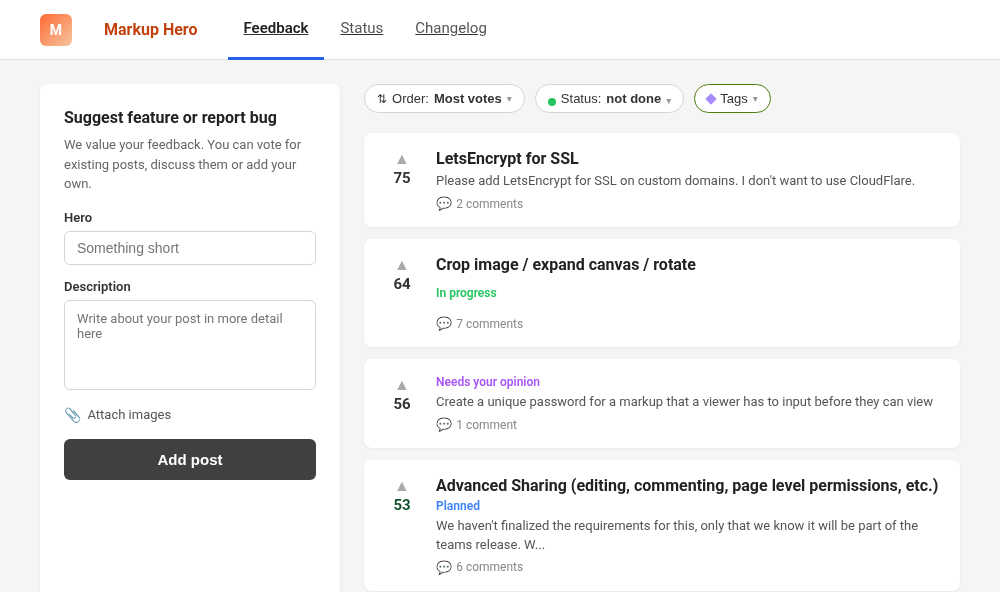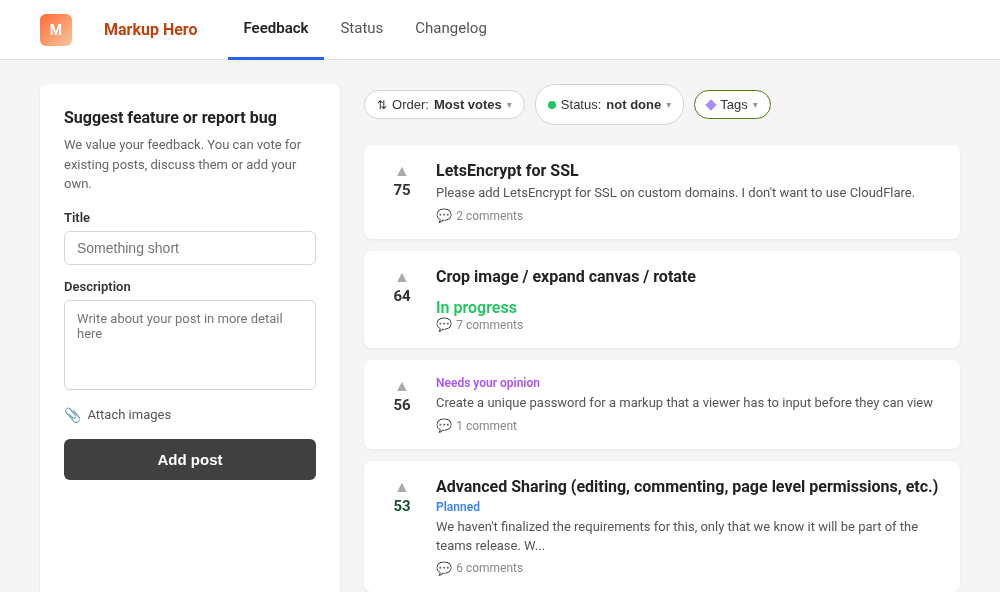--- a/index.html
+++ b/index.html
@@ -7,34 +7,34 @@
     nav { display: flex; align-items: center; gap: 0; }
   </style>
 </head>
 <body>
 
 <header style="background:#fff; border-bottom:1px solid #e0e0e0; display:flex; align-items:center; padding:0 40px; height:60px;">
   <div style="display:flex; align-items:center; gap:8px; margin-right:30px; cursor:pointer;">
     <div style="width:32px; height:32px; border-radius:6px; background:linear-gradient(135deg,#ff6b35,#f7c59f); display:flex; align-items:center; justify-content:center; color:white; font-weight:bold; font-size:14px;">M</div>
     <span style="font-weight:700; font-size:16px; color:#c2410c;margin-left:24px;">Markup Hero</span>
   </div>
-  <nav style="display:flex; align-items:flex-start; height:60px;">
+  <nav style="display:flex; align-items:flex-start; height:60px;text-decoration:underline;">
     <a style="padding:0 16px; height:60px; display:flex; align-items:center; font-size:15px; color:#222; font-weight:600; border-bottom:3px solid #2563eb; cursor:pointer; text-decoration:none;">Feedback</a>
     <a style="padding:0 16px; height:60px; display:flex; align-items:center; font-size:15px; color:#555; border-bottom:3px solid transparent; cursor:pointer; text-decoration:none;">Status</a>
     <a style="padding:0 16px; height:60px; display:flex; align-items:center; font-size:15px; color:#555; border-bottom:3px solid transparent; cursor:pointer; text-decoration:none;">Changelog</a>
   </nav>
 </header>
 
 <div style="display:flex; padding:24px 40px; gap:24px; max-width:1000px; margin:0 auto;">
 
   <div style="width:300px; flex-shrink:0; background:#fff; border-radius:8px; padding:24px; box-shadow:0 1px 3px rgba(0,0,0,0.08);">
     <div style="font-size:16px; font-weight:700; margin-bottom:8px; color:#222;">Suggest feature or report bug</div>
     <div style="font-size:13px; color:#666; line-height:1.5; margin-bottom:16px;">We value your feedback. You can vote for existing posts, discuss them or add your own.</div>
     
-    <div style="font-size:13px; font-weight:600; color:#333; margin-bottom:6px;">Title</div>
+    <div style="font-size:13px; font-weight:600; color:#333; margin-bottom:6px;">Hero</div>
     <input type="text" style="width: 100%; border: 1px solid rgb(209, 213, 219); border-radius: 6px; padding: 8px 12px; font-size: 14px; color: rgb(51, 51, 51); outline: none; margin-bottom: 14px;" placeholder="Something short">
     
     <div style="font-size:13px; font-weight:600; color:#333; margin-bottom:6px;">Description</div>
     <textarea style="width: 100%; border: 1px solid rgb(209, 213, 219); border-radius: 6px; padding: 10px 12px; font-size: 13px; color: rgb(51, 51, 51); outline: none; resize: none; height: 90px; margin-bottom: 14px; font-family: inherit;" placeholder="Write about your post in more detail here"></textarea>
     
     <div style="display:flex; align-items:center; gap:6px; font-size:13px; color:#555; margin-bottom:16px; cursor:pointer;">
       <span style="font-size:14px;">📎</span>
       <span>Attach images</span>
     </div>
     
@@ -43,21 +43,21 @@
 
   <div style="flex:1;">
 
     <div style="display:flex; gap:10px; margin-bottom:20px; align-items:center;">
       <button style="display:flex; align-items:center; gap:5px; border:1px solid #d1d5db; border-radius:20px; padding:6px 12px; background:#fff; font-size:13px; color:#333; cursor:pointer;">
         <span style="font-size:12px;">⇅</span>
         <span>Order:</span>
         <span style="font-weight:600;">Most votes</span>
         <span style="font-size:10px; color:#999;">▾</span>
       </button>
-      <button style="display:flex; align-items:center; gap:5px; border:1px solid #d1d5db; border-radius:20px; padding:12px 12px; background:#fff; font-size:13px; color:#333; cursor:pointer;">
+      <button style="display:flex; align-items:flex-end; gap:5px; border:1px solid #d1d5db; border-radius:20px; padding:6px 12px; background:#fff; font-size:13px; color:#333; cursor:pointer;">
         <span style="width:8px; height:8px; border-radius:50%; background:#22c55e; display:inline-block;"></span>
         <span>Status:</span>
         <span style="font-weight:600;">not done</span>
         <span style="font-size:10px; color:#999;">▾</span>
       </button>
       <button style="display:flex; align-items:center; gap:5px; border:1px solid #4d7c0f; border-radius:20px; padding:6px 12px; background:#fff; font-size:13px; color:#333; cursor:pointer;">
         <span style="display:inline-block; width:8px; height:8px; background:#a78bfa; transform:rotate(45deg);"></span>
         <span>Tags</span>
         <span style="font-size:10px; color:#999;">▾</span>
       </button>
@@ -79,21 +79,21 @@
       </div>
     </div>
   </div>
         <div style="background: rgb(255, 255, 255); border-radius: 8px; padding: 16px 20px; margin-bottom: 12px; display: flex; gap: 16px; box-shadow: rgba(0, 0, 0, 0.06) 0px 1px 3px;">
     <div style="display:flex; flex-direction:column; align-items:center; min-width:36px; padding-top:2px;">
       <span style="color:#aaa; font-size:16px; cursor:pointer; line-height:1;">▲</span>
       <span style="font-size:15px; font-weight:700; color:#333; margin:2px 0;">64</span>
     </div>
     <div style="flex:1;">
       <div style="font-size:16px; font-weight:700; color:#222; margin-bottom:12px;">Crop image / expand canvas / rotate</div>
-      <div style="font-size:16px; font-weight:600; color:#22c55e; margin-bottom:0;">In progress</div>
+      <div style="font-size:12px; font-weight:600; color:#22c55e; margin-bottom:16px;">In progress</div>
 
       <div style="font-size:12px; color:#888; display:flex; align-items:center; gap:4px; cursor:pointer;">
         <span style="font-size:13px;">💬</span>
         <span>7 comments</span>
       </div>
     </div>
   </div>
         <div style="background: rgb(255, 255, 255); border-radius: 8px; padding: 16px 20px; margin-bottom: 12px; display: flex; gap: 16px; box-shadow: rgba(0, 0, 0, 0.06) 0px 1px 3px;">
     <div style="display:flex; flex-direction:column; align-items:center; min-width:36px; padding-top:2px;">
       <span style="color:#aaa; font-size:16px; cursor:pointer; line-height:1;">▲</span>

